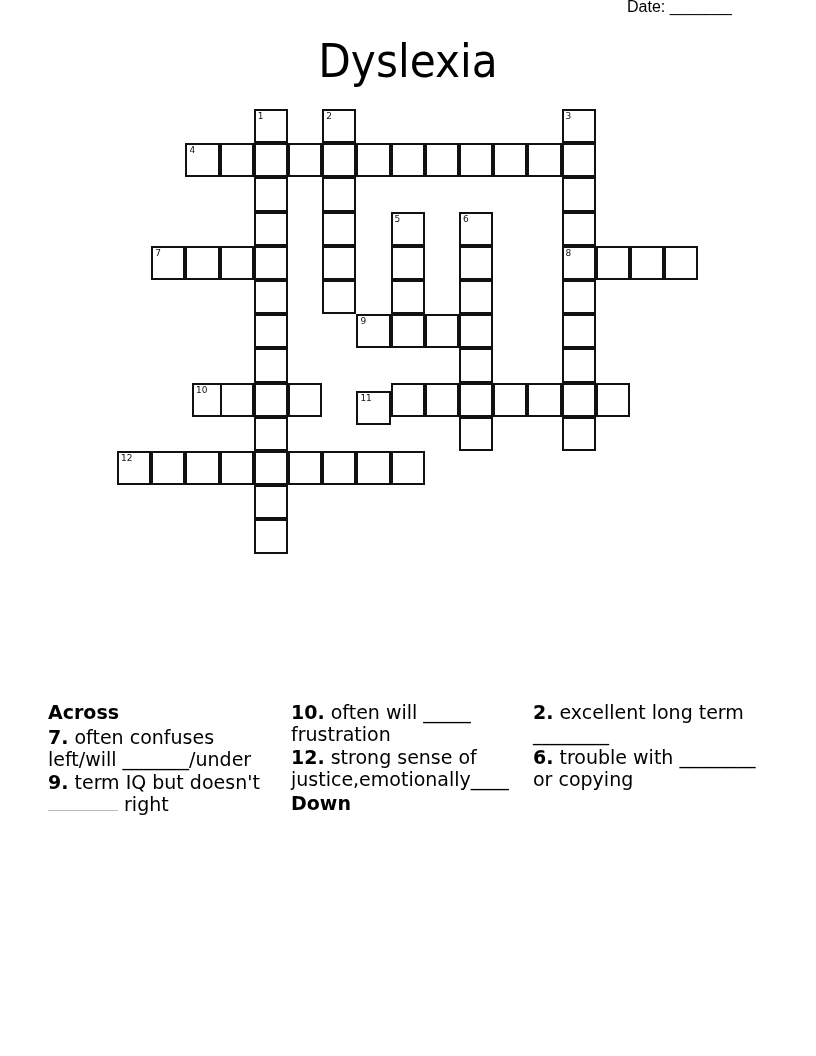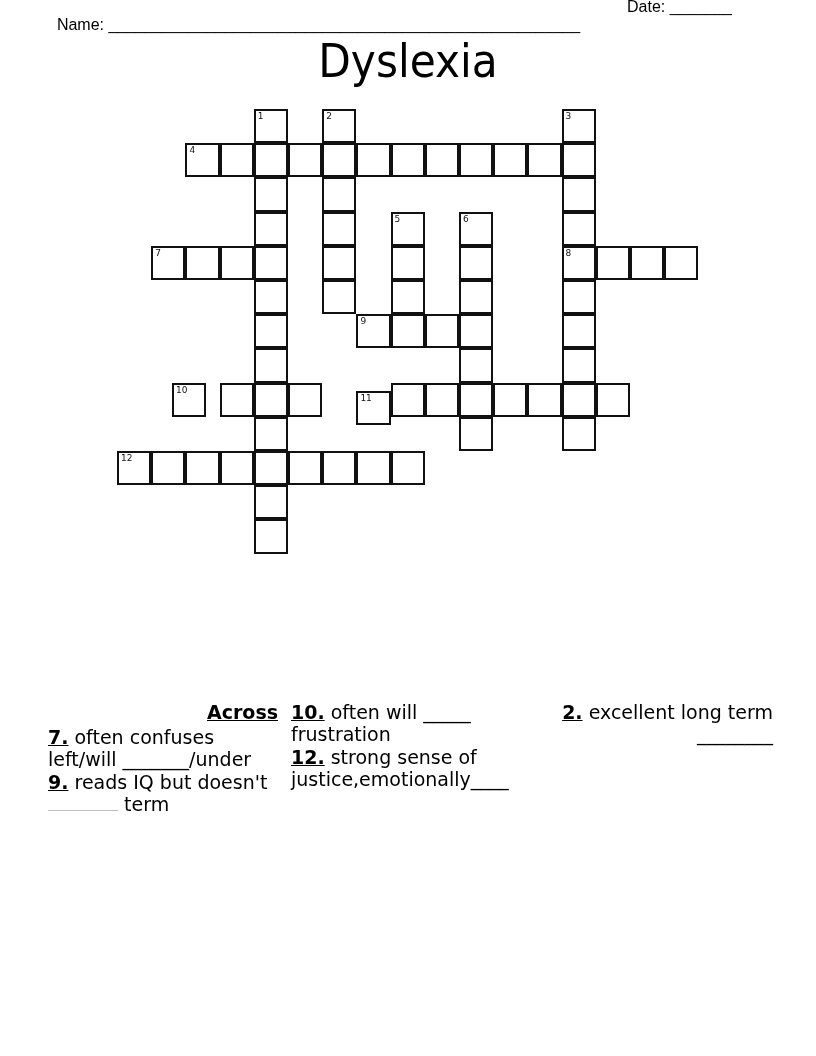--- a/index.html
+++ b/index.html
@@ -6,31 +6,30 @@
   body { width: 816px; height: 1056px; position: relative; overflow: hidden; color: #000; }
   .header { position: absolute; top: -2px; left: 48px; font-family: "Liberation Sans", sans-serif; font-size: 16px; white-space: pre; }
   .header .date { position: absolute; left: 579px; top: 0; white-space: pre; }
   .title { position: absolute; top: 34px; left: 0; width: 816px; text-align: center; font-family: "DejaVu Sans", sans-serif; font-size: 46px; font-weight: normal; letter-spacing: 0px; transform: scaleX(0.92); }
   .grid { position: absolute; left: 0; top: 0; width: 816px; height: 600px; }
   .cell { position: absolute; width: 34.2px; height: 34.2px; box-sizing: border-box; border: 2px solid #111; background: #fff; margin-left: -1px; margin-top: -1px; }
   .cell .num { position: absolute; top: 1px; left: 2px; font-family: "DejaVu Sans", sans-serif; font-size: 9px; line-height: 9px; color: #111; }
   .clues { position: absolute; top: 701px; font-family: "DejaVu Sans", sans-serif; font-size: 19px; line-height: 22px; }
   .col1 { left: 48px; width: 230px; }
   .col2 { left: 291px; width: 240px; }
-  .col3 { left: 533px; width: 240px; text-align: right; }
-  .section-head { font-weight: bold; text-decoration: underline; margin-bottom: 3px; text-align: right; }
+  .col3 { left: 533px; width: 240px; }
+  .section-head { font-weight: bold; margin-bottom: 3px; }
   .clue { margin-bottom: 1px; }
-  .clue .n { font-weight: bold; text-decoration: underline; }
+  .clue .n { font-weight: bold; }
   .blank-light { display: inline-block; border-bottom: 1px solid #bbb; height: 16px; vertical-align: baseline; }
 </style>
 </head>
 <body>
 
 <div class="header">
-  <span>Name: _____________________________________________________</span>
   <span class="date">Date: _______</span>
 </div>
 
 <div class="title">Dyslexia</div>
 
 <div class="grid" id="grid">
     <div class="cell" style="left: 254.8px; top: 110px;">
       <span class="num">1</span>
     </div>
     <div class="cell" style="left: 254.8px; top: 144.2px;"></div>
@@ -98,21 +97,21 @@
     </div>
     <div class="cell" style="left: 186.4px; top: 246.8px;"></div>
     <div class="cell" style="left: 220.6px; top: 246.8px;"></div>
     <div class="cell" style="left: 596.8px; top: 246.8px;"></div>
     <div class="cell" style="left: 631px; top: 246.8px;"></div>
     <div class="cell" style="left: 665.2px; top: 246.8px;"></div>
     <div class="cell" style="left: 357.4px; top: 315.2px;">
       <span class="num">9</span>
     </div>
     <div class="cell" style="left: 425.8px; top: 315.2px;"></div>
-    <div class="cell" style="left: 173px; top: 383.6px;">
+    <div class="cell" style="left: 193px; top: 383.6px;">
       <span class="num">10</span>
     </div>
     <div class="cell" style="left: 220.6px; top: 383.6px;"></div>
     <div class="cell" style="left: 289px; top: 383.6px;"></div>
     <div class="cell" style="left: 357.4px; top: 392px;">
       <span class="num">11</span>
     </div>
     <div class="cell" style="left: 391.6px; top: 383.6px;"></div>
     <div class="cell" style="left: 425.8px; top: 383.6px;"></div>
     <div class="cell" style="left: 494.2px; top: 383.6px;"></div>
@@ -126,23 +125,25 @@
     <div class="cell" style="left: 220.6px; top: 452px;"></div>
     <div class="cell" style="left: 289px; top: 452px;"></div>
     <div class="cell" style="left: 323.2px; top: 452px;"></div>
     <div class="cell" style="left: 357.4px; top: 452px;"></div>
     <div class="cell" style="left: 391.6px; top: 452px;"></div>
   </div>
 
 <div class="clues col1">
   <div class="section-head">Across</div>
   <div class="clue"><span class="n">7.</span> <span>often confuses left/will _______/under</span></div>
-  <div class="clue"><span class="n">9.</span> <span>reads IQ but doesn't</span> <span class="blank-light" style="width:70px"></span> <span>term</span></div>
+  <div class="clue"><span class="n">9.</span> <span>term IQ but doesn't</span> <span class="blank-light" style="width:70px"></span> <span>right</span></div>
 </div>
 
 <div class="clues col2">
   <div class="clue"><span class="n">10.</span> <span>often will _____ frustration</span></div>
   <div class="clue"><span class="n">12.</span> <span>strong sense of justice,emotionally____</span></div>
+  <div class="section-head" style="margin-top:2px">Down</div>
 </div>
 
 <div class="clues col3">
   <div class="clue"><span class="n">2.</span> <span>excellent long term ________</span></div>
+  <div class="clue"><span class="n">6.</span> <span>trouble with ________ or copying</span></div>
 </div>
 
 </body></html>

